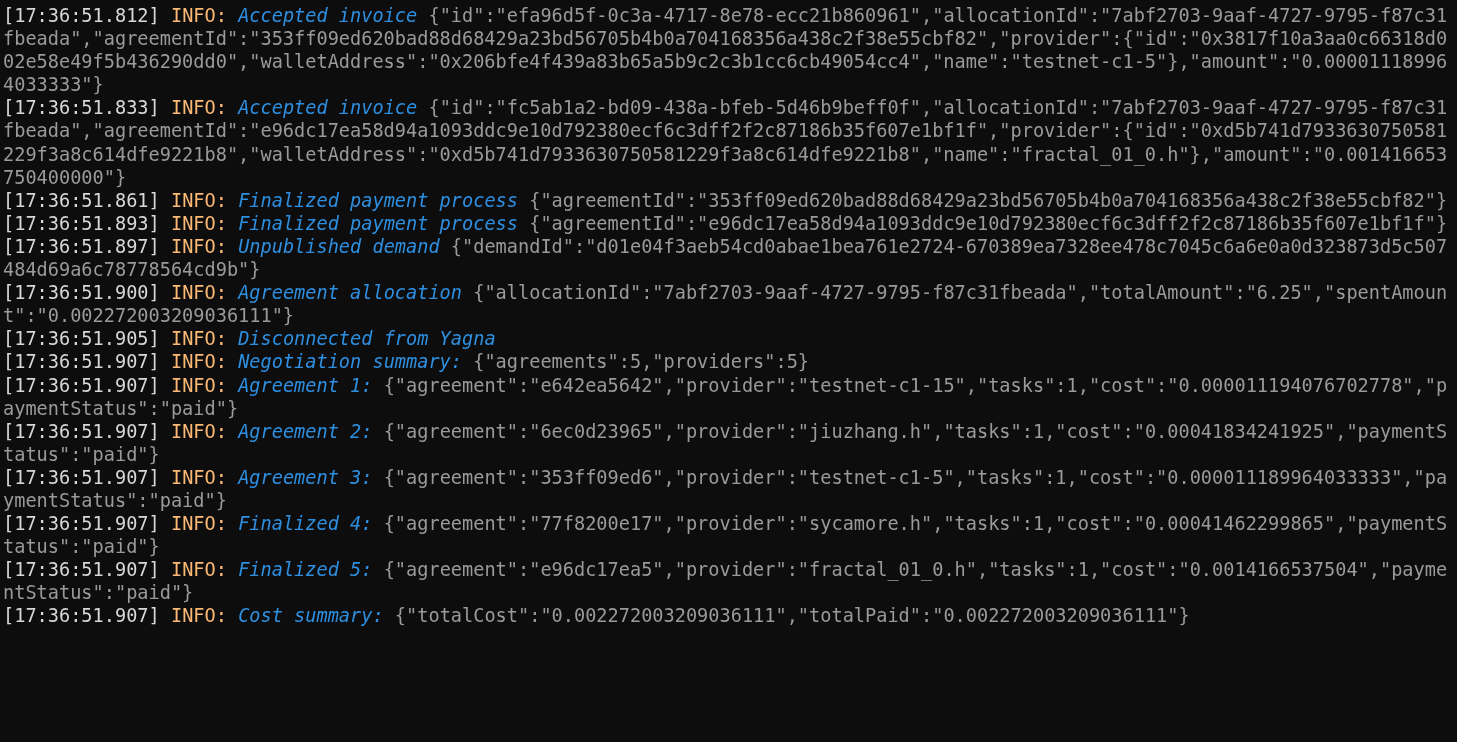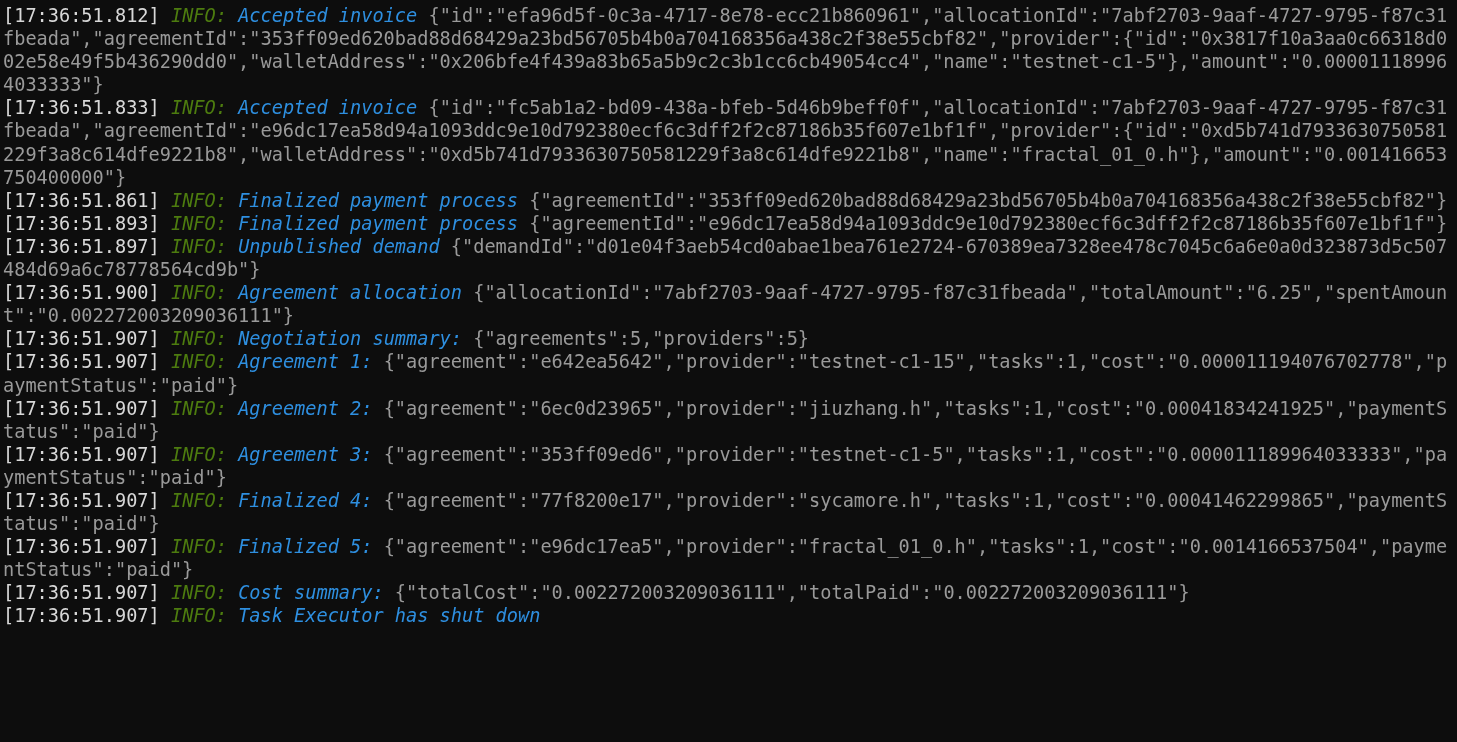--- a/index.html
+++ b/index.html
@@ -30,22 +30,21 @@
     white-space: pre-wrap;
     word-break: break-all;
     overflow-wrap: anywhere;
     padding: 0 0 0 3px;
     margin: 0;
   }
   .ts {
     color: #d8d8d8;
   }
   .lvl {
-    color: #4d7c0f;
-    font-style: italic;
+    color: #fdba74;
   }
   .msg {
     color: #2e8fe0;
     font-style: italic;
   }
   .payload {
     color: #9a9a9a;
   }
   .spacer-top {
     height: 4px;
@@ -56,22 +55,22 @@
 
 <div id="terminal">
   <div class="spacer-top"></div>
   <div id="log-container">
       <div class="log-line"><span class="ts">[17:36:51.812]</span> <span class="lvl">INFO:</span> <span class="msg">Accepted invoice</span> <span class="payload">{"id":"efa96d5f-0c3a-4717-8e78-ecc21b860961","allocationId":"7abf2703-9aaf-4727-9795-f87c31fbeada","agreementId":"353ff09ed620bad88d68429a23bd56705b4b0a704168356a438c2f38e55cbf82","provider":{"id":"0x3817f10a3aa0c66318d002e58e49f5b436290dd0","walletAddress":"0x206bfe4f439a83b65a5b9c2c3b1cc6cb49054cc4","name":"testnet-c1-5"},"amount":"0.000011189964033333"}</span></div>
       <div class="log-line"><span class="ts">[17:36:51.833]</span> <span class="lvl">INFO:</span> <span class="msg">Accepted invoice</span> <span class="payload">{"id":"fc5ab1a2-bd09-438a-bfeb-5d46b9beff0f","allocationId":"7abf2703-9aaf-4727-9795-f87c31fbeada","agreementId":"e96dc17ea58d94a1093ddc9e10d792380ecf6c3dff2f2c87186b35f607e1bf1f","provider":{"id":"0xd5b741d7933630750581229f3a8c614dfe9221b8","walletAddress":"0xd5b741d7933630750581229f3a8c614dfe9221b8","name":"fractal_01_0.h"},"amount":"0.001416653750400000"}</span></div>
       <div class="log-line"><span class="ts">[17:36:51.861]</span> <span class="lvl">INFO:</span> <span class="msg">Finalized payment process</span> <span class="payload">{"agreementId":"353ff09ed620bad88d68429a23bd56705b4b0a704168356a438c2f38e55cbf82"}</span></div>
       <div class="log-line"><span class="ts">[17:36:51.893]</span> <span class="lvl">INFO:</span> <span class="msg">Finalized payment process</span> <span class="payload">{"agreementId":"e96dc17ea58d94a1093ddc9e10d792380ecf6c3dff2f2c87186b35f607e1bf1f"}</span></div>
       <div class="log-line"><span class="ts">[17:36:51.897]</span> <span class="lvl">INFO:</span> <span class="msg">Unpublished demand</span> <span class="payload">{"demandId":"d01e04f3aeb54cd0abae1bea761e2724-670389ea7328ee478c7045c6a6e0a0d323873d5c507484d69a6c78778564cd9b"}</span></div>
       <div class="log-line"><span class="ts">[17:36:51.900]</span> <span class="lvl">INFO:</span> <span class="msg">Agreement allocation</span> <span class="payload">{"allocationId":"7abf2703-9aaf-4727-9795-f87c31fbeada","totalAmount":"6.25","spentAmount":"0.002272003209036111"}</span></div>
+      <div class="log-line"><span class="ts">[17:36:51.905]</span> <span class="lvl">INFO:</span> <span class="msg">Disconnected from Yagna</span></div>
       <div class="log-line"><span class="ts">[17:36:51.907]</span> <span class="lvl">INFO:</span> <span class="msg">Negotiation summary:</span> <span class="payload">{"agreements":5,"providers":5}</span></div>
       <div class="log-line"><span class="ts">[17:36:51.907]</span> <span class="lvl">INFO:</span> <span class="msg">Agreement 1:</span> <span class="payload">{"agreement":"e642ea5642","provider":"testnet-c1-15","tasks":1,"cost":"0.000011194076702778","paymentStatus":"paid"}</span></div>
       <div class="log-line"><span class="ts">[17:36:51.907]</span> <span class="lvl">INFO:</span> <span class="msg">Agreement 2:</span> <span class="payload">{"agreement":"6ec0d23965","provider":"jiuzhang.h","tasks":1,"cost":"0.00041834241925","paymentStatus":"paid"}</span></div>
       <div class="log-line"><span class="ts">[17:36:51.907]</span> <span class="lvl">INFO:</span> <span class="msg">Agreement 3:</span> <span class="payload">{"agreement":"353ff09ed6","provider":"testnet-c1-5","tasks":1,"cost":"0.000011189964033333","paymentStatus":"paid"}</span></div>
       <div class="log-line"><span class="ts">[17:36:51.907]</span> <span class="lvl">INFO:</span> <span class="msg">Finalized 4:</span> <span class="payload">{"agreement":"77f8200e17","provider":"sycamore.h","tasks":1,"cost":"0.00041462299865","paymentStatus":"paid"}</span></div>
       <div class="log-line"><span class="ts">[17:36:51.907]</span> <span class="lvl">INFO:</span> <span class="msg">Finalized 5:</span> <span class="payload">{"agreement":"e96dc17ea5","provider":"fractal_01_0.h","tasks":1,"cost":"0.0014166537504","paymentStatus":"paid"}</span></div>
       <div class="log-line"><span class="ts">[17:36:51.907]</span> <span class="lvl">INFO:</span> <span class="msg">Cost summary:</span> <span class="payload">{"totalCost":"0.002272003209036111","totalPaid":"0.002272003209036111"}</span></div>
-      <div class="log-line"><span class="ts">[17:36:51.907]</span> <span class="lvl">INFO:</span> <span class="msg">Task Executor has shut down</span></div>
     </div>
 </div>
 
 </body></html>

